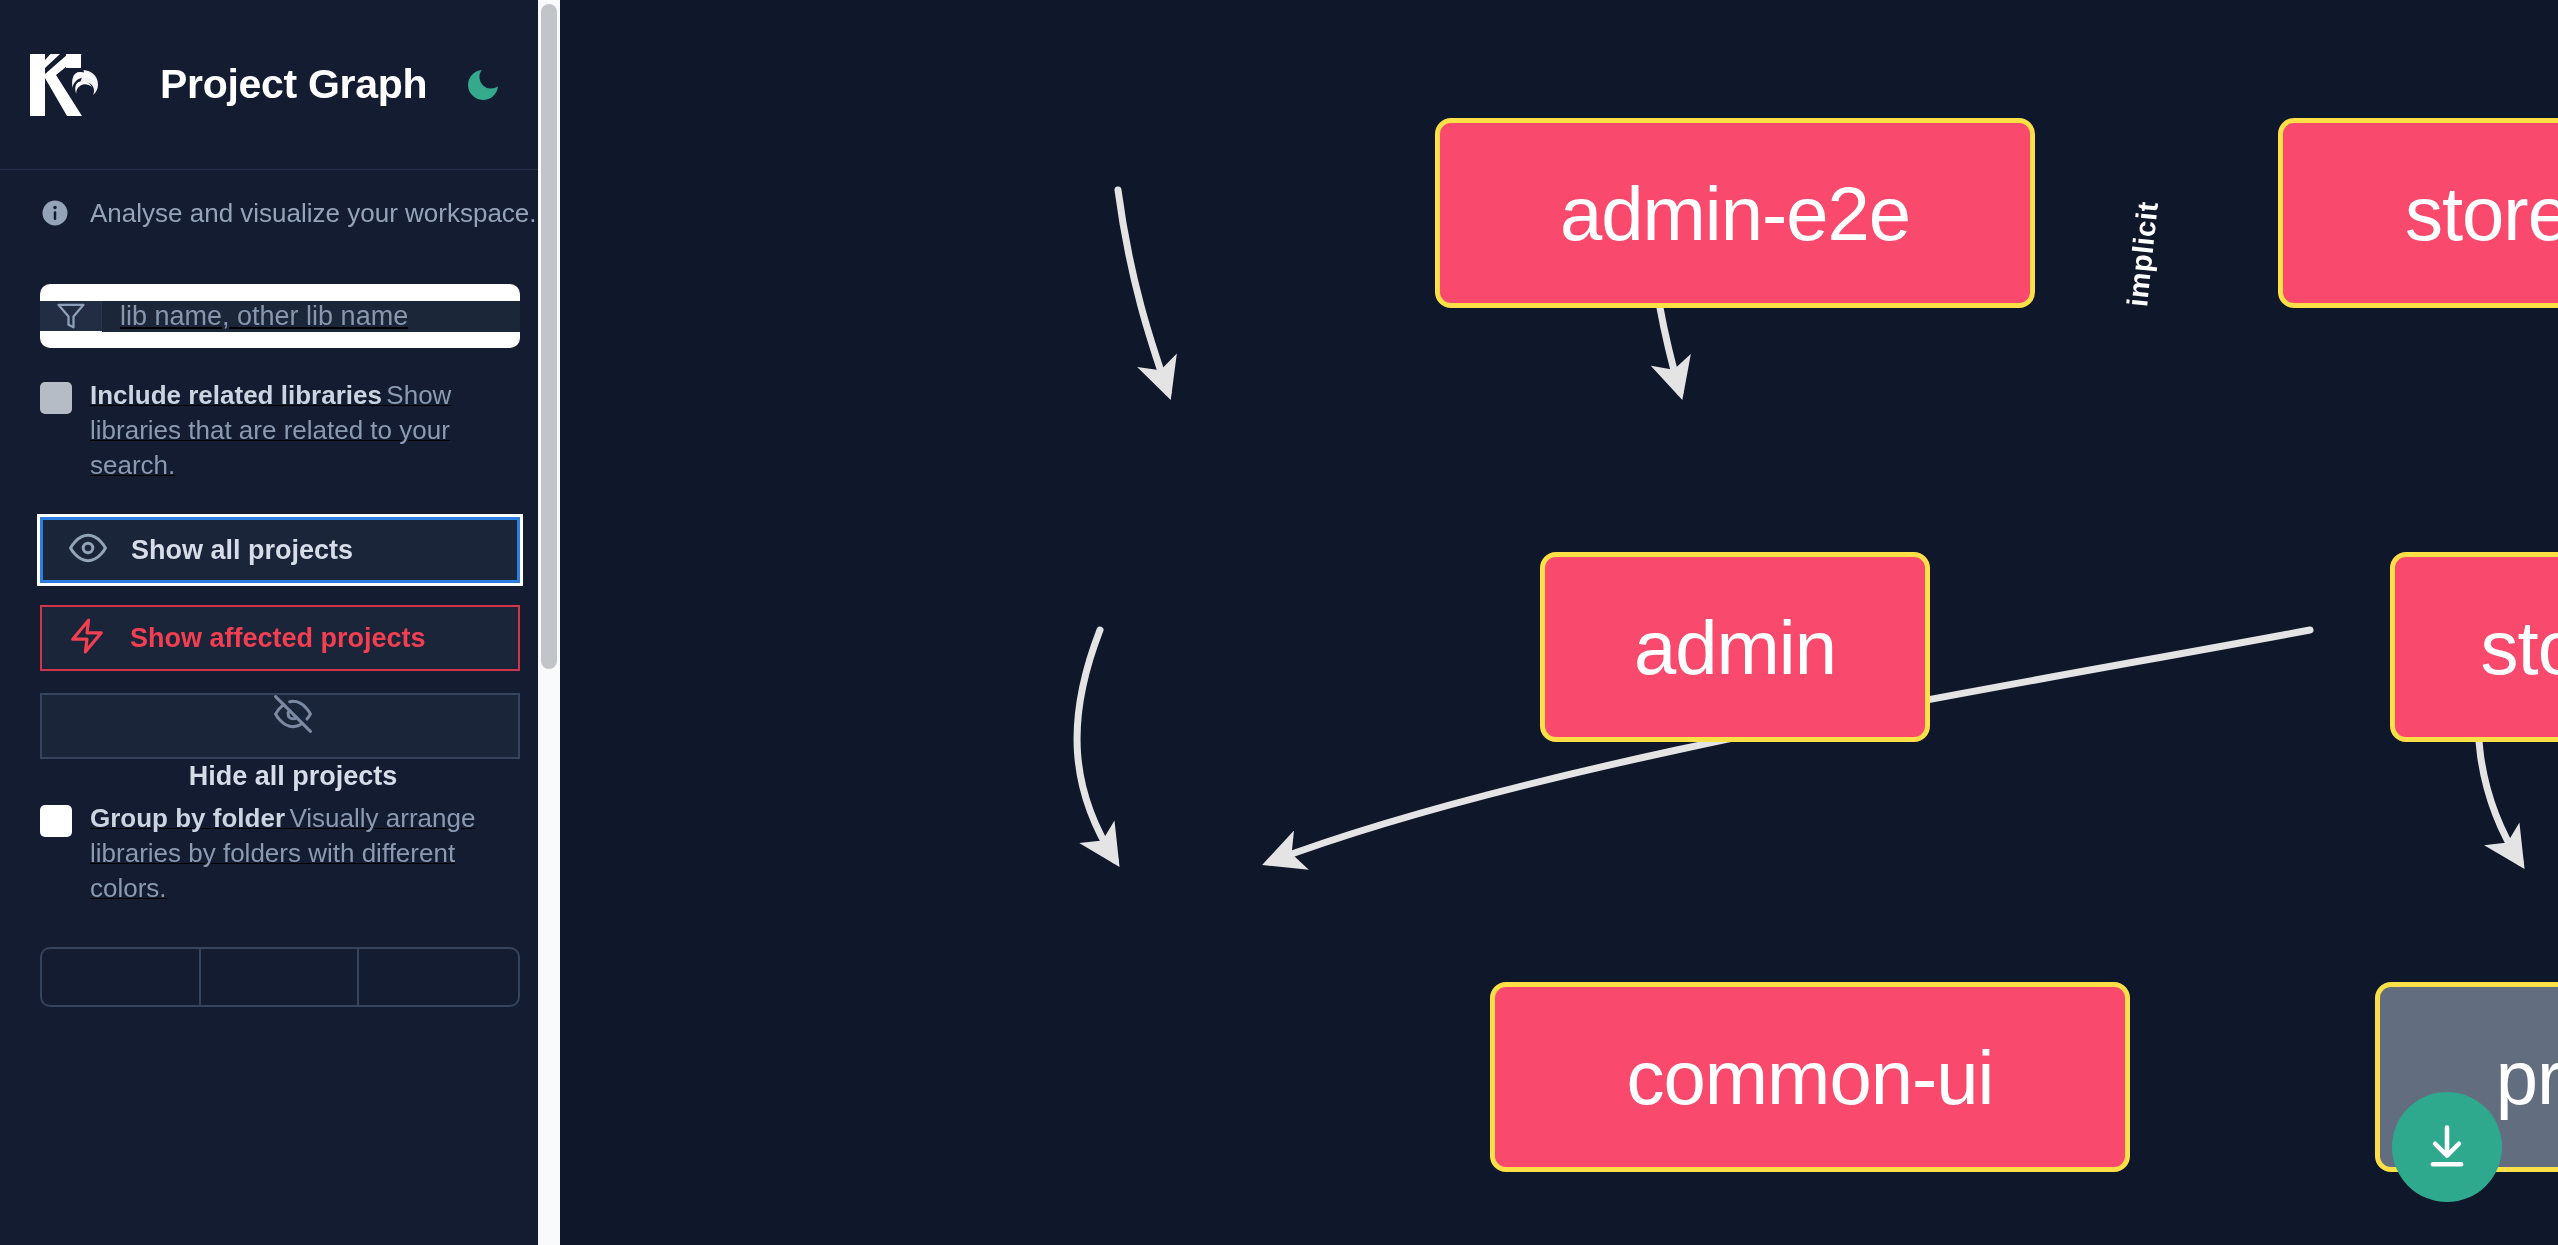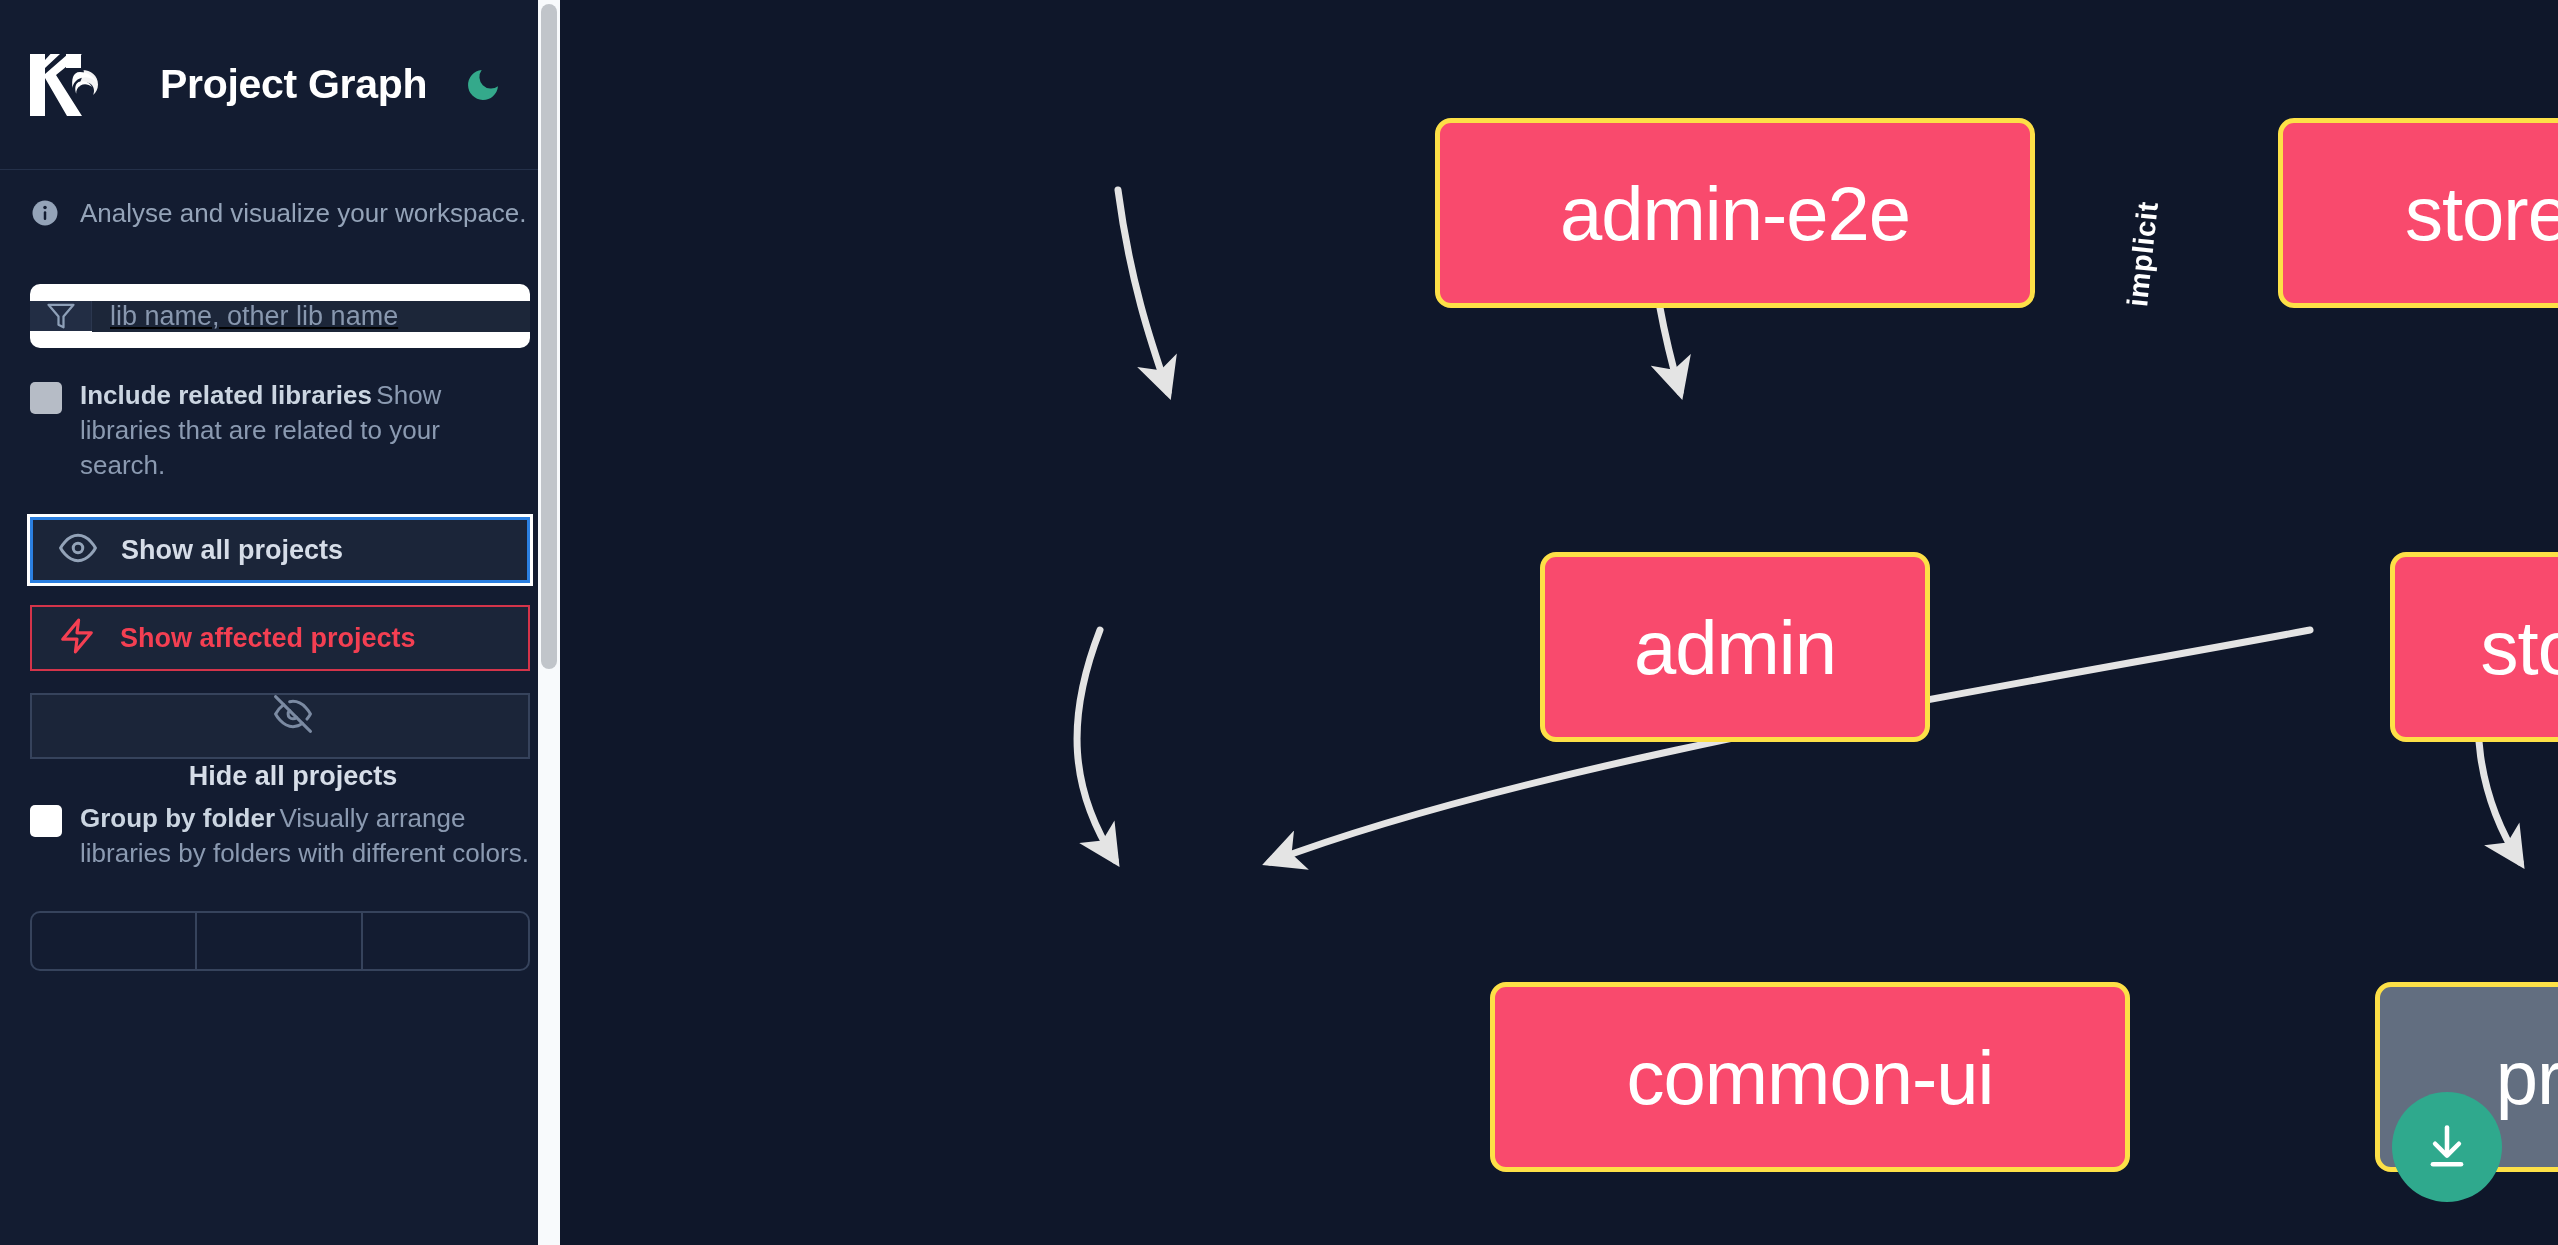--- a/index.html
+++ b/index.html
@@ -34,21 +34,21 @@
     font-weight: 700;
     letter-spacing: -0.3px;
     white-space: nowrap;
   }
   .theme-toggle {
     margin-left: 34px; width: 44px; height: 44px;
     display: flex; align-items: center; justify-content: center;
     cursor: pointer;
   }
 
-  .sb-body { padding: 0 30px; }
+  .sb-body { padding: 0 40px; }
 
   .tagline-row {
     display: flex; align-items: center; gap: 20px;
     height: 86px;
   }
   .info-icon { width: 30px; height: 30px; flex: 0 0 30px; }
   .tagline-text { color: #94a3b8; font-size: 26px; white-space: nowrap; }
 
   .search-wrap {
     display: flex; align-items: center;
@@ -69,21 +69,21 @@
     flex: 1 1 auto;
     background: #1c2639;
     border: 0; outline: none;
     color: #cbd5e1;
     font-size: 27px;
     font-family: "Liberation Sans", sans-serif;
     padding-left: 18px;
   }
   .search-field::placeholder { color: #8897ae; }
 
-  .opt-row { display: flex; gap: 18px; margin-top: 30px; align-items: flex-start; }
+  .opt-row { display: flex; gap: 18px; margin-top: 30px; align-items: flex-start; text-decoration: underline; }
   .cb {
     width: 32px; height: 32px; flex: 0 0 32px;
     border-radius: 5px; margin-top: 4px;
     position: relative;
   }
   .cb.grey { background: #b6bcc6; }
   .cb.white { background: #ffffff; }
   .cb.green { background: #3fbf96; }
   .cb.green svg { position: absolute; left: 4px; top: 4px; }
   .opt-text { flex: 1 1 auto; }

